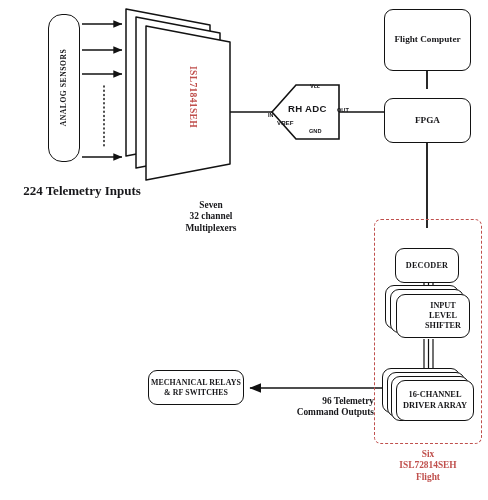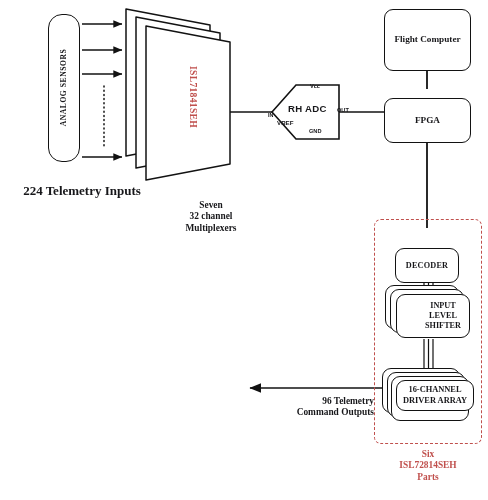--- a/index.html
+++ b/index.html
@@ -281,33 +281,37 @@
     <div class="front" style="left:11px; top:9px;  width:74px; height:44px;padding-left:20px;">
       <span>INPUT LEVEL
 SHIFTER</span>
     </div>
   </div>
 
   <div class="stack" id="driver-stack">
     <div class="sh" style="left:0px;  top:0px;  width:78px; height:45px;"></div>
     <div class="sh" style="left:5px;  top:4px;  width:78px; height:45px;"></div>
     <div class="sh" style="left:9px;  top:8px;  width:78px; height:45px;"></div>
-    <div class="front" style="left:14px; top:12px; width:78px; height:31px;">
+    <div class="front" style="left:14px; top:12px; width:78px; height:41px;">
       <span>16-CHANNEL
 DRIVER ARRAY</span>
     </div>
   </div>
 
+  <div class="rbox" id="mech-relays">
+    <span>MECHANICAL RELAYS
+&amp; RF SWITCHES</span>
+  </div>
 
   <div class="lbl" id="label-224">224 Telemetry Inputs</div>
 
   <div class="lbl" id="label-seven-mux">Seven
 32 channel
 Multiplexers</div>
 
   <div class="lbl" id="label-96-out">96 Telemetry
 Command Outputs</div>
 
   <div class="lbl" id="label-six-isl">Six
 ISL72814SEH
-Parts</div>
+Flight</div>
 
 </div>
 
 </body></html>

